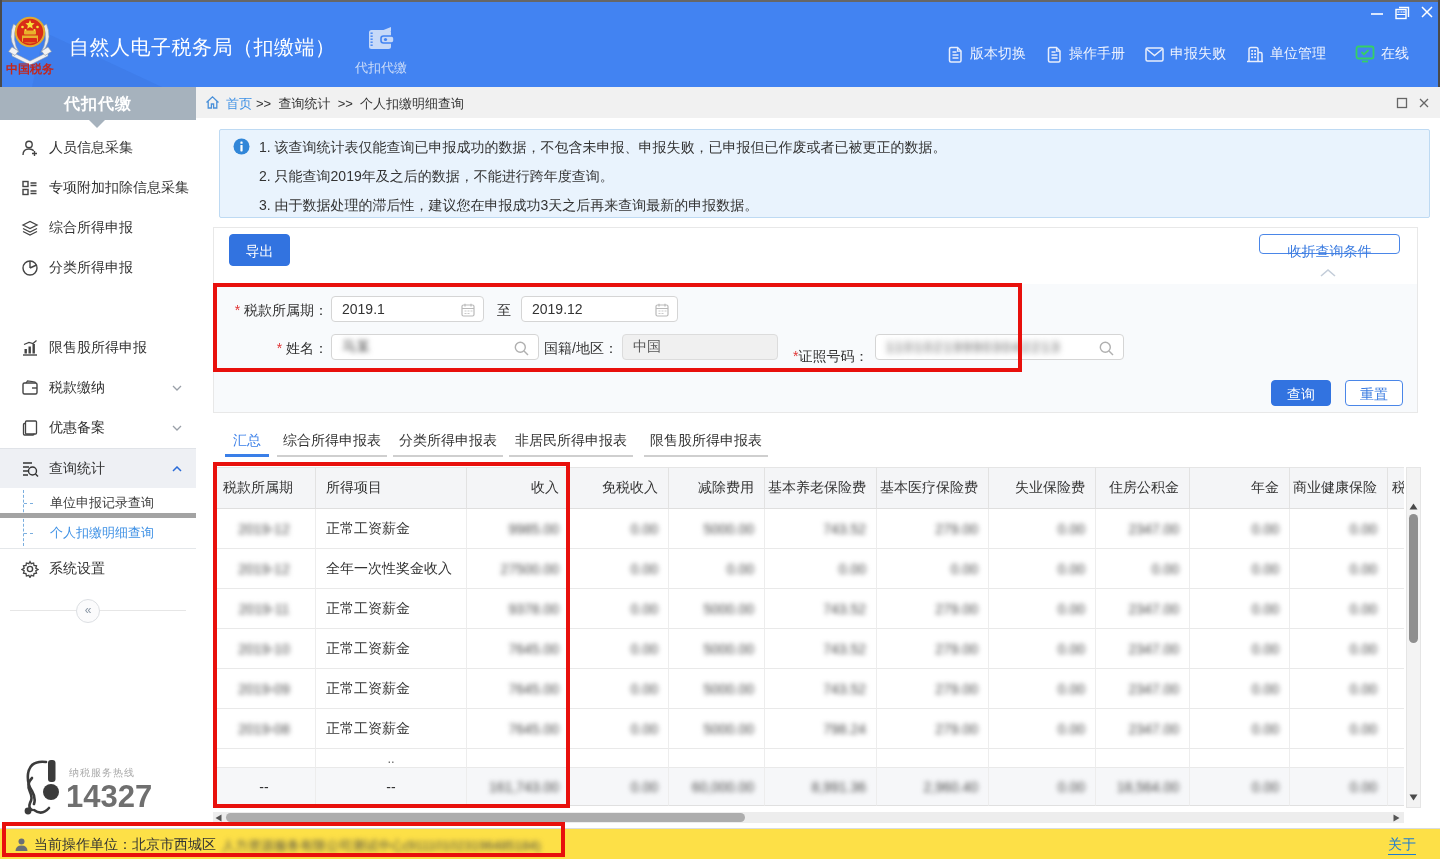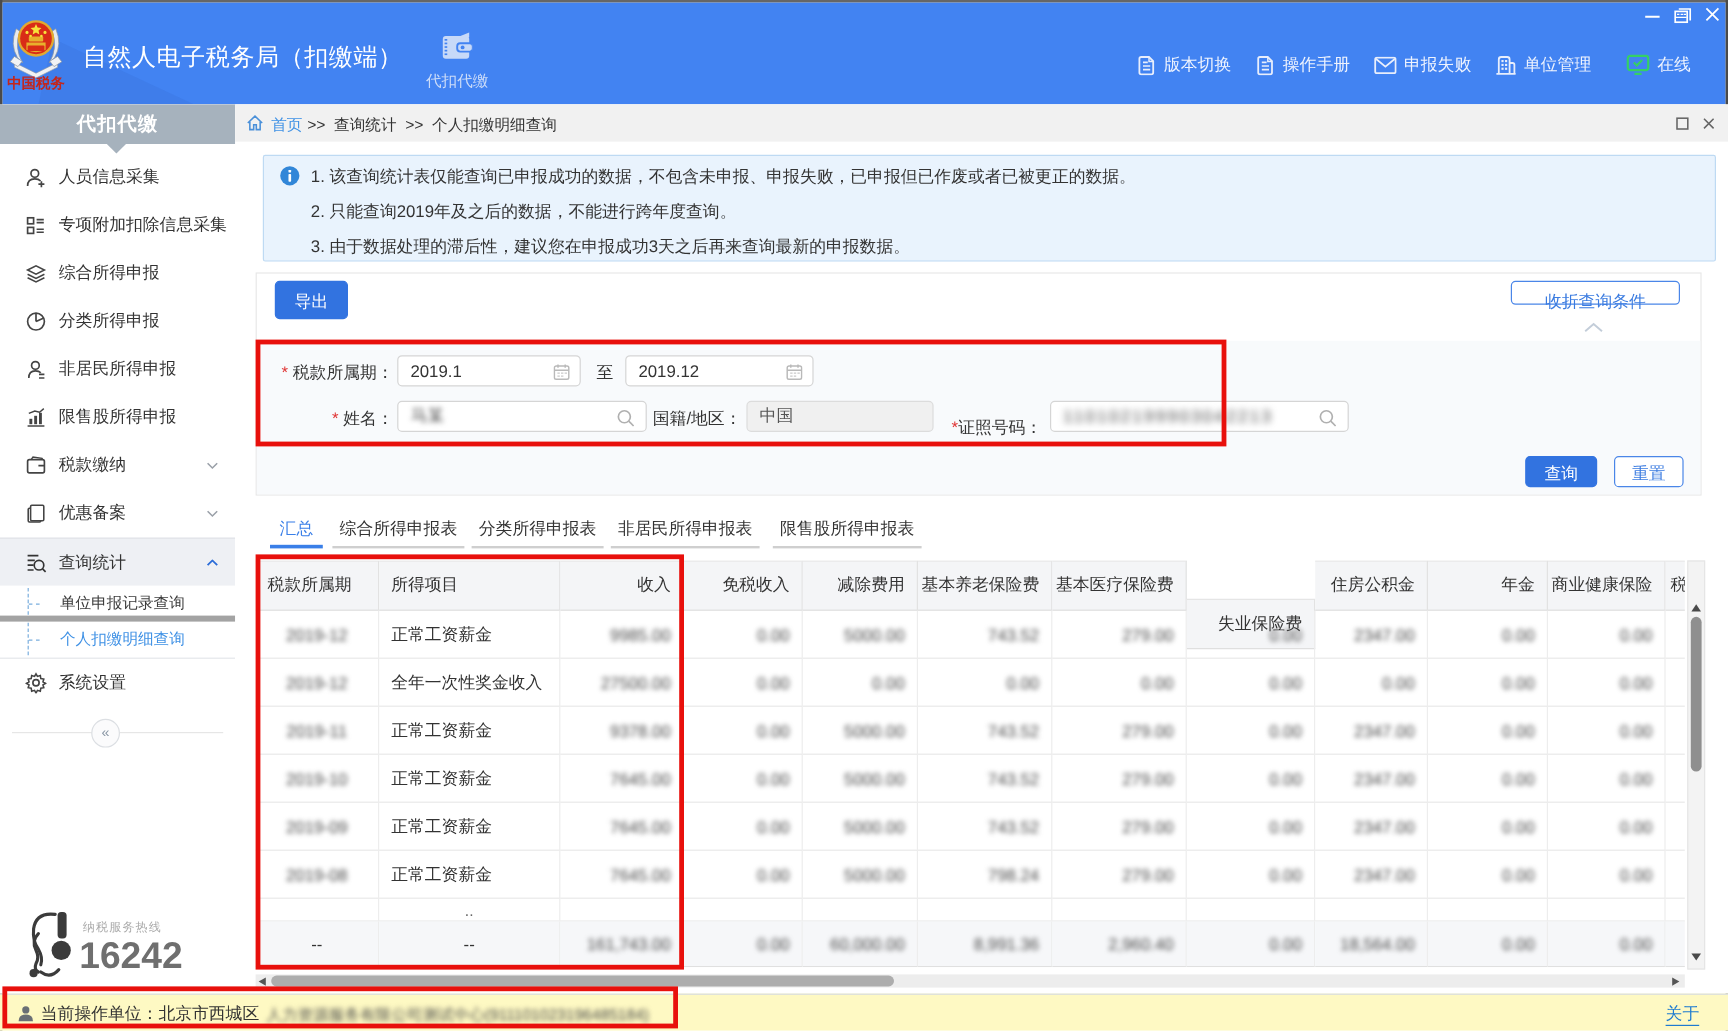--- a/index.html
+++ b/index.html
@@ -45,21 +45,21 @@
 .trow{position:absolute;left:0;width:1191px;display:flex;}
 .tc{flex:none;box-sizing:border-box;border-right:1px solid #ededed;border-bottom:1px solid #e9e9e9;display:flex;align-items:center;white-space:nowrap;overflow:hidden;}
 .num{justify-content:flex-end;padding-right:10px;}
 .ctr{justify-content:center;}
 .lft{padding-left:10px;}
 #thead .tc{background:#f4f5f7;border-right:1px solid #e2e2e2;border-bottom:1px solid #dfdfdf;border-top:1px solid #e5e5e5;}
 
 #vsb{left:1210px;top:380px;width:13px;height:339px;background:#f3f3f3;border:1px solid #e5e5e5;}
 #hsb{left:17px;top:725px;width:1191px;height:11px;background:#ededed;}
 
-#botbar{left:0;top:828px;width:1440px;height:31px;background:#fef9c3;border-top:1px solid #d8dce0;font-size:14px;color:#333;}
+#botbar{left:0;top:828px;width:1440px;height:31px;background:#fde047;border-top:1px solid #d8dce0;font-size:14px;color:#333;}
 
 .redbox{position:absolute;border:4px solid #e8100c;box-sizing:border-box;z-index:50;}
 </style></head>
 <body>
 <div id="app">
   <div id="topbar" class="abs"></div>
   <svg class="abs" style="left:2px;top:2px;" width="220" height="85" viewBox="0 0 220 85">
       <polygon points="42,30 160,85 30,85" fill="rgba(25,55,135,0.07)"></polygon>
     </svg>
   <div id="frame-top" class="abs"></div>
@@ -176,25 +176,20 @@
         </svg>专项附加扣除信息采集</div>
     <div class="abs mitem" style="top:121px;"><svg class="mic" viewBox="0 0 18 18">
           <path d="M2 6 L9 2.5 L16 6 L9 9.5 Z" fill="none" stroke="#444" stroke-width="1.3"></path>
           <path d="M2 9.5 L9 13 L16 9.5" fill="none" stroke="#444" stroke-width="1.3"></path>
           <path d="M2 12.5 L9 16 L16 12.5" fill="none" stroke="#444" stroke-width="1.3"></path>
         </svg>综合所得申报</div>
     <div class="abs mitem" style="top:161px;"><svg class="mic" viewBox="0 0 18 18">
           <circle cx="9" cy="9" r="7" fill="none" stroke="#444" stroke-width="1.4"></circle>
           <path d="M9 9 V2 M9 9 L15.5 6" fill="none" stroke="#444" stroke-width="1.4"></path>
         </svg>分类所得申报</div>
-    <div class="abs mitem" style="top:201px;"><svg class="mic" viewBox="0 0 18 18">
-          <circle cx="8.5" cy="5.5" r="3.2" fill="none" stroke="#444" stroke-width="1.4"></circle>
-          <path d="M3 16 q0-6 5.5-6 q3 0 4.5 1.6" fill="none" stroke="#444" stroke-width="1.4"></path>
-          <path d="M11.5 13 h4.5 M11.5 16 h4.5" stroke="#444" stroke-width="1.3"></path>
-        </svg>非居民所得申报</div>
     <div class="abs mitem" style="top:241px;"><svg class="mic" viewBox="0 0 18 18">
           <path d="M2 16 h14" stroke="#444" stroke-width="1.4"></path>
           <rect x="3.5" y="10" width="2.4" height="4.5" fill="#444"></rect>
           <rect x="7.5" y="7.5" width="2.4" height="7" fill="#444"></rect>
           <rect x="11.5" y="5" width="2.4" height="9.5" fill="#444"></rect>
           <path d="M3 5.5 L8 3.5 L12 4.5 L15.5 1.5" fill="none" stroke="#444" stroke-width="1.2"></path>
         </svg>限售股所得申报</div>
     <div class="abs mitem" style="top:281px;"><svg class="mic" viewBox="0 0 18 18">
           <rect x="2" y="4" width="14" height="11" rx="1.5" fill="none" stroke="#444" stroke-width="1.4"></rect>
           <path d="M5 4 L6.5 1.8 L14 3 L14.5 4" fill="none" stroke="#444" stroke-width="1.2"></path>
@@ -233,21 +228,21 @@
       <g fill="none" stroke="#3b3b3b" stroke-width="2.6" stroke-linecap="round">
         <path d="M24 4 Q8 2 6 16 Q5 26 10 33 Q14 40 12 46"></path>
         <path d="M10 20 Q4 26 8 34 Q11 40 8 45 Q6 50 10 52"></path>
         <path d="M12 52 Q20 58 27 50"></path>
       </g>
       <rect x="26" y="2" width="7.5" height="22" rx="3" fill="#3b3b3b"></rect>
       <circle cx="29" cy="34" r="8" fill="#3b3b3b"></circle>
       <circle cx="6" cy="53" r="3.4" fill="#3b3b3b"></circle>
     </svg>
     <div class="abs" style="left:69px;top:679px;font-size:10px;color:#a9a9a9;letter-spacing:1px;">纳税服务热线</div>
-    <div class="abs" style="left:66px;top:692px;font-size:31px;font-weight:bold;color:#6f6f6f;">16242</div>
+    <div class="abs" style="left:66px;top:692px;font-size:31px;font-weight:bold;color:#6f6f6f;">14327</div>
   </div>
   <div id="main" class="abs">
     <div id="crumb" class="abs">
       <svg class="abs" style="left:9px;top:8px;" width="15" height="15" viewBox="0 0 15 15">
           <path d="M1.5 7.5 L7.5 1.8 L13.5 7.5 M3.2 6.4 V13 h3.2 V9 h2.2 v4 h3.2 V6.4" fill="none" stroke="#4a90d9" stroke-width="1.3"></path>
         </svg>
       <span class="abs" style="left:30px;top:8px;color:#3f91e5;">首页</span>
       <span class="abs" style="left:60px;top:8px;color:#333;">&gt;&gt;&nbsp; 查询统计 &nbsp;&gt;&gt;&nbsp; 个人扣缴明细查询</span>
       <svg class="abs" style="left:1200px;top:10px;" width="12" height="12" viewBox="0 0 12 12">
           <rect x="1.5" y="1.5" width="9" height="9" fill="none" stroke="#666" stroke-width="1.3"></rect>
@@ -317,21 +312,21 @@
     <div class="tab" style="left:448px;">限售股所得申报表</div>
     <div id="tbl" class="abs">
       <div class="trow" id="thead" style="top:0;height:42px;">
       <div class="tc lft" style="width:103px;height:42px;">税款所属期</div>
       <div class="tc lft" style="width:151px;height:42px;">所得项目</div>
       <div class="tc num" style="width:103px;height:42px;">收入</div>
       <div class="tc num" style="width:99px;height:42px;">免税收入</div>
       <div class="tc num" style="width:96px;height:42px;">减除费用</div>
       <div class="tc num" style="width:112px;height:42px;">基本养老保险费</div>
       <div class="tc num" style="width:112px;height:42px;">基本医疗保险费</div>
-      <div class="tc num" style="width:107px;height:42px;margin-top:32px;">失业保险费</div>
+      <div class="tc num" style="width:107px;height:42px;">失业保险费</div>
       <div class="tc num" style="width:94px;height:42px;">住房公积金</div>
       <div class="tc num" style="width:100px;height:42px;">年金</div>
       <div class="tc num" style="width:98px;height:42px;">商业健康保险</div>
       <div class="tc" style="width:60px;height:42px;">
             <span style="padding-left:4px;">税延养老保险</span>
           </div>
       </div>
       <div class="trow" style="top:42px;height:40px;">
       <div class="tc ctr" style="width:103px;height:40px;">
             <span class="bl">2019-12</span>

